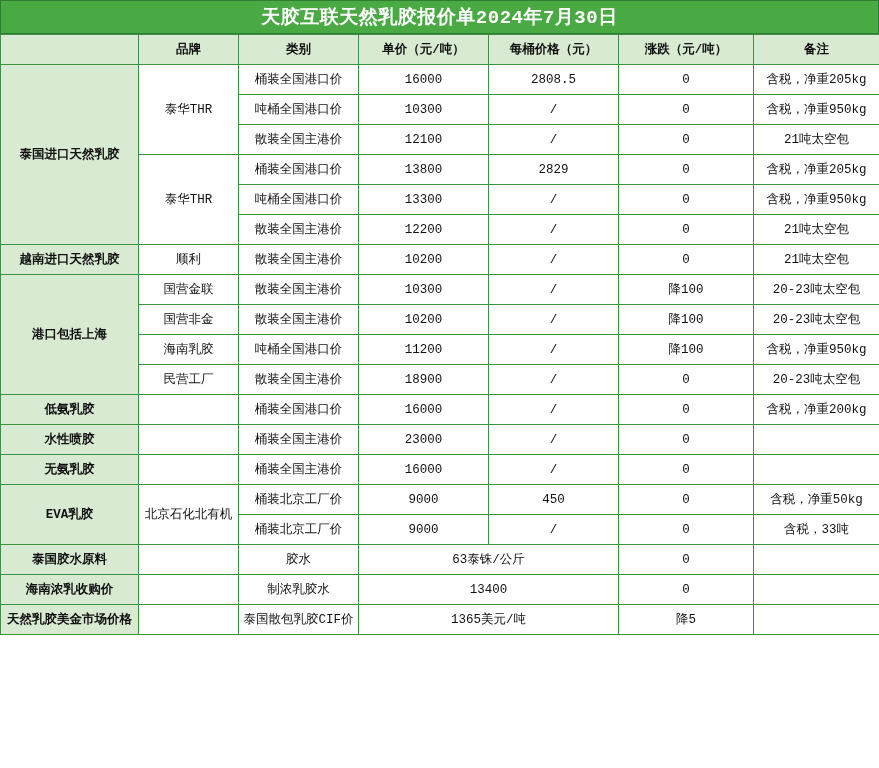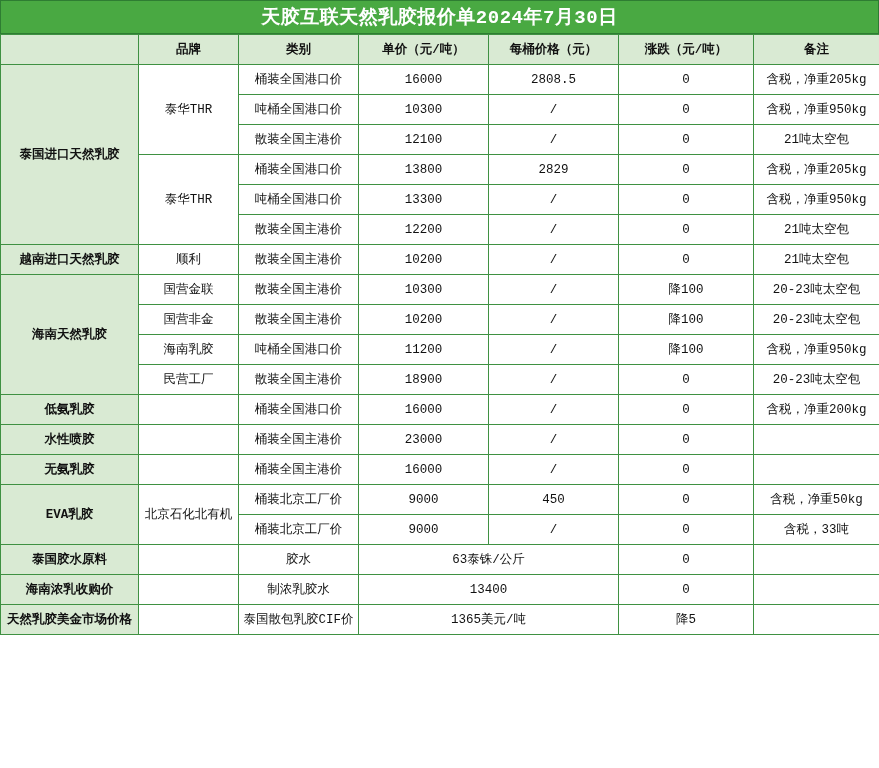--- a/index.html
+++ b/index.html
@@ -179,21 +179,21 @@
         <td class="cat">越南进口天然乳胶</td>
         <td class="brand">顺利</td>
         <td class="kind">散装全国主港价</td>
         <td class="price">10200</td>
         <td class="price">/</td>
         <td class="price">0</td>
         <td class="note">21吨太空包</td>
       </tr>
 
       <tr>
-        <td class="cat" rowspan="4">海南天然乳胶</td>
+        <td class="cat" rowspan="4">港口包括上海</td>
         <td class="brand">国营金联</td>
         <td class="kind">散装全国主港价</td>
         <td class="price">10300</td>
         <td class="price">/</td>
         <td class="price">降100</td>
         <td class="note">20-23吨太空包</td>
       </tr>
       <tr>
         <td class="brand">国营非金</td>
         <td class="kind">散装全国主港价</td>

